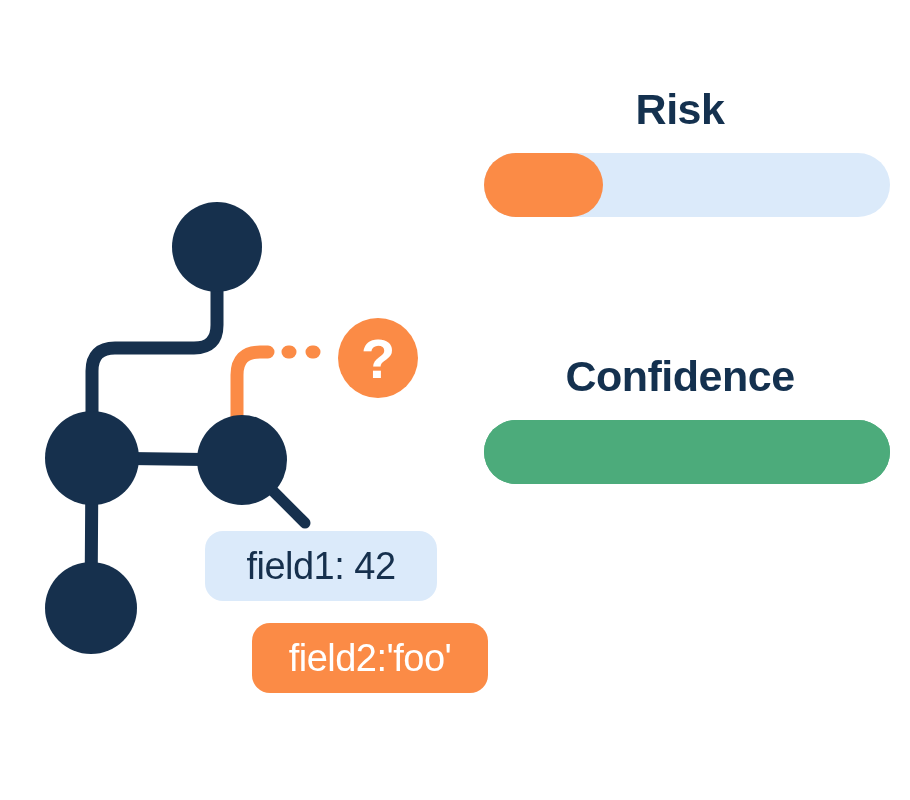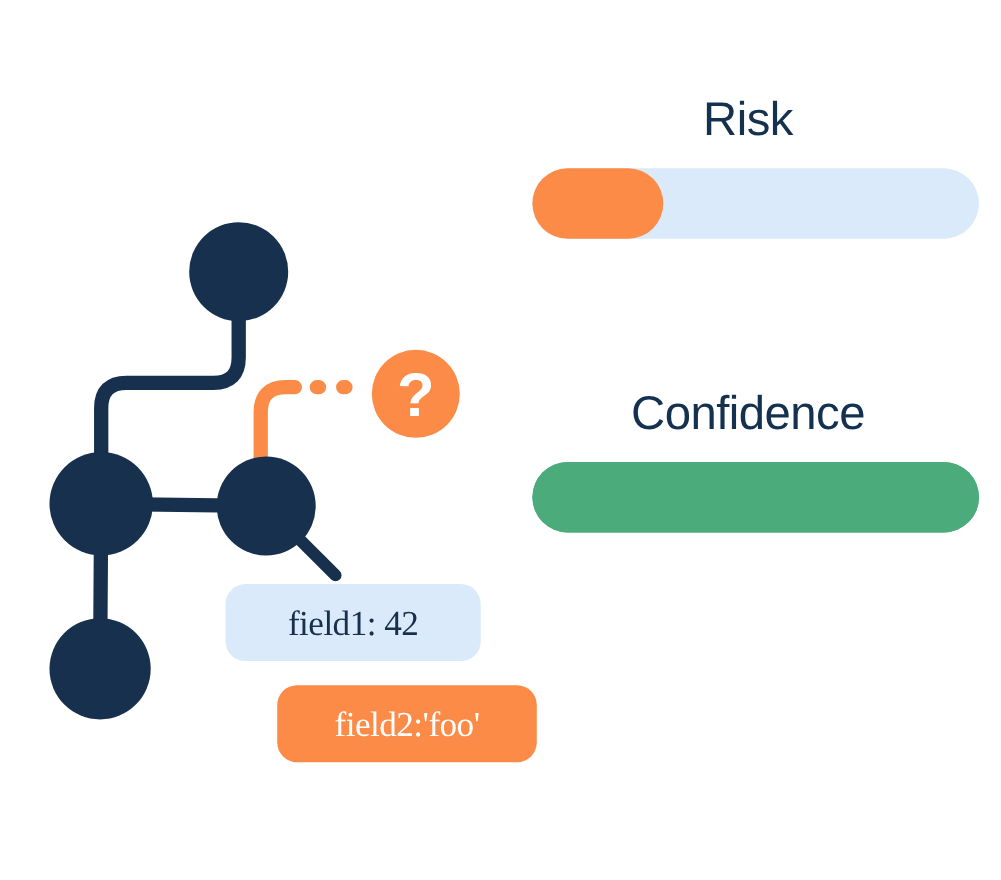--- a/index.html
+++ b/index.html
@@ -42,22 +42,22 @@
     display: block;
   }
 
   
   .field-badge {
     position: absolute;
     display: flex;
     align-items: center;
     justify-content: center;
     border-radius: 18px;
-    font-family: Liberation Serif, serif;
-    font-size: 32px;
+    font-family: Liberation Sans, sans-serif;
+    font-size: 38px;
     letter-spacing: -0.5px;
     white-space: pre;
     box-sizing: border-box;
     padding: 16px 18px;
   }
   #field-badge-1 {
     left: 205px;
     top: 531px;
     width: 232px;
     height: 70px;
@@ -86,21 +86,21 @@
     position: absolute;
     left: 0;
     width: 440px;
   }
   #meter-risk { top: 88px; }
   #meter-confidence { top: 355px; }
 
   .meter-title {
     text-align: center;
     font-size: 43px;
-    font-weight: normal;
+    font-weight: bold;
     color: #14314f;
     line-height: 1;
     letter-spacing: -0.5px;
     margin: 0;
     padding: 0 0 22px 0;
     width: 420px;
   }
   #meter-risk .meter-title { padding-left: 0; }
 
   .meter-track {

